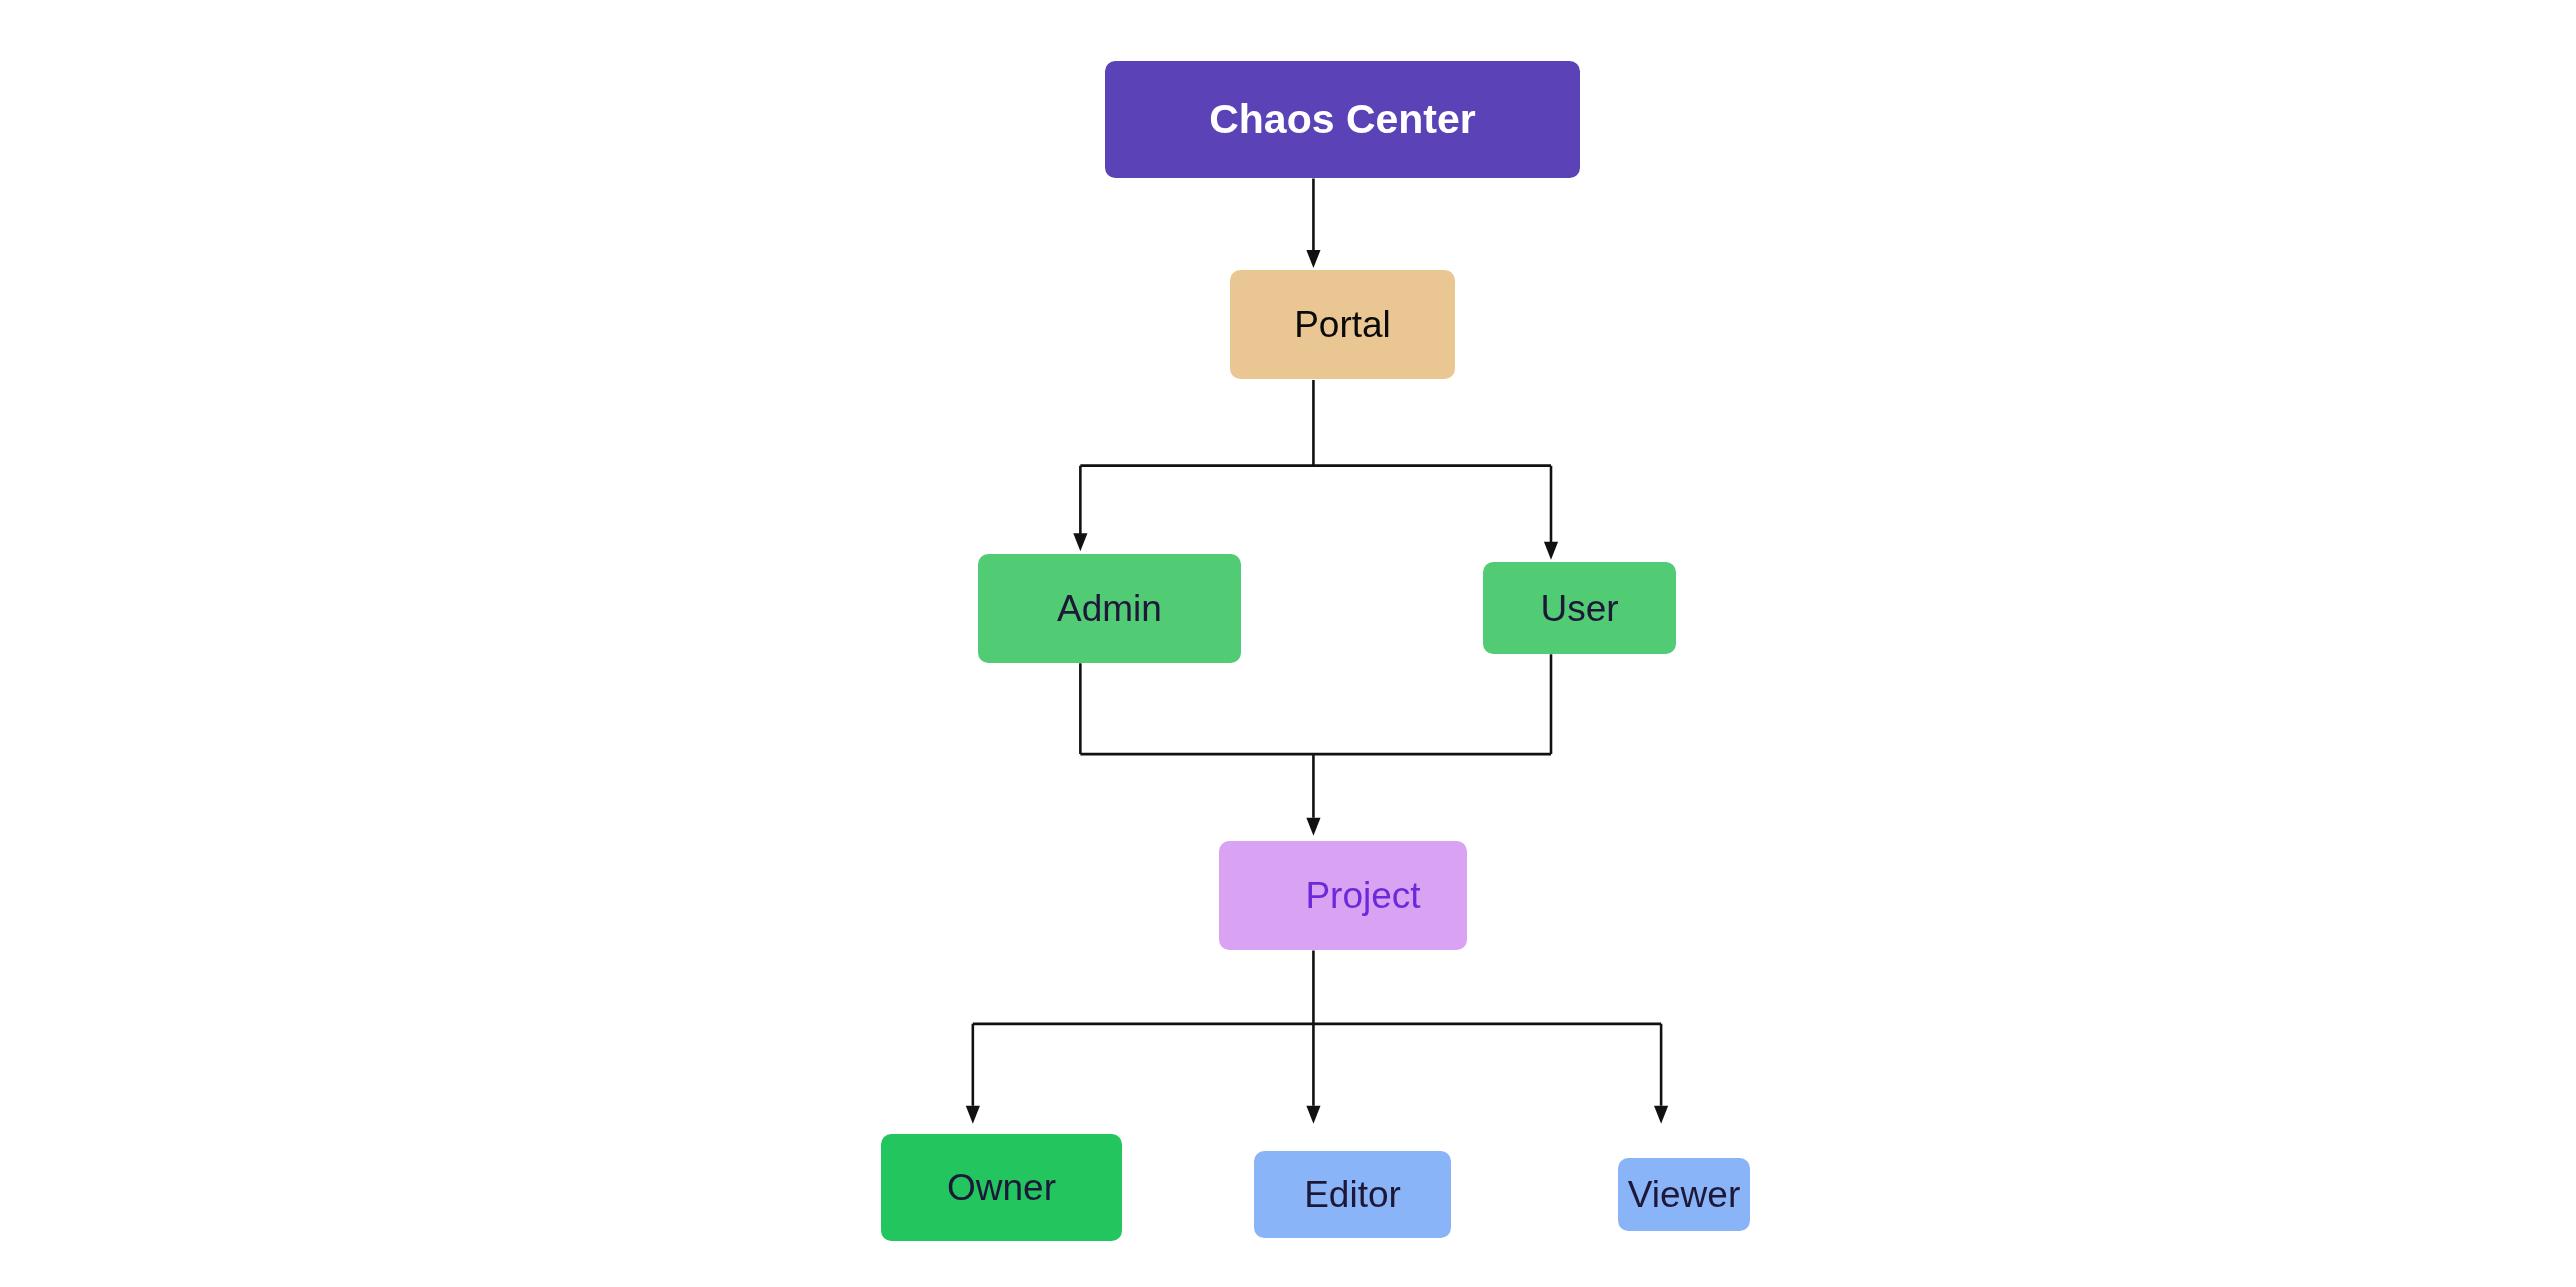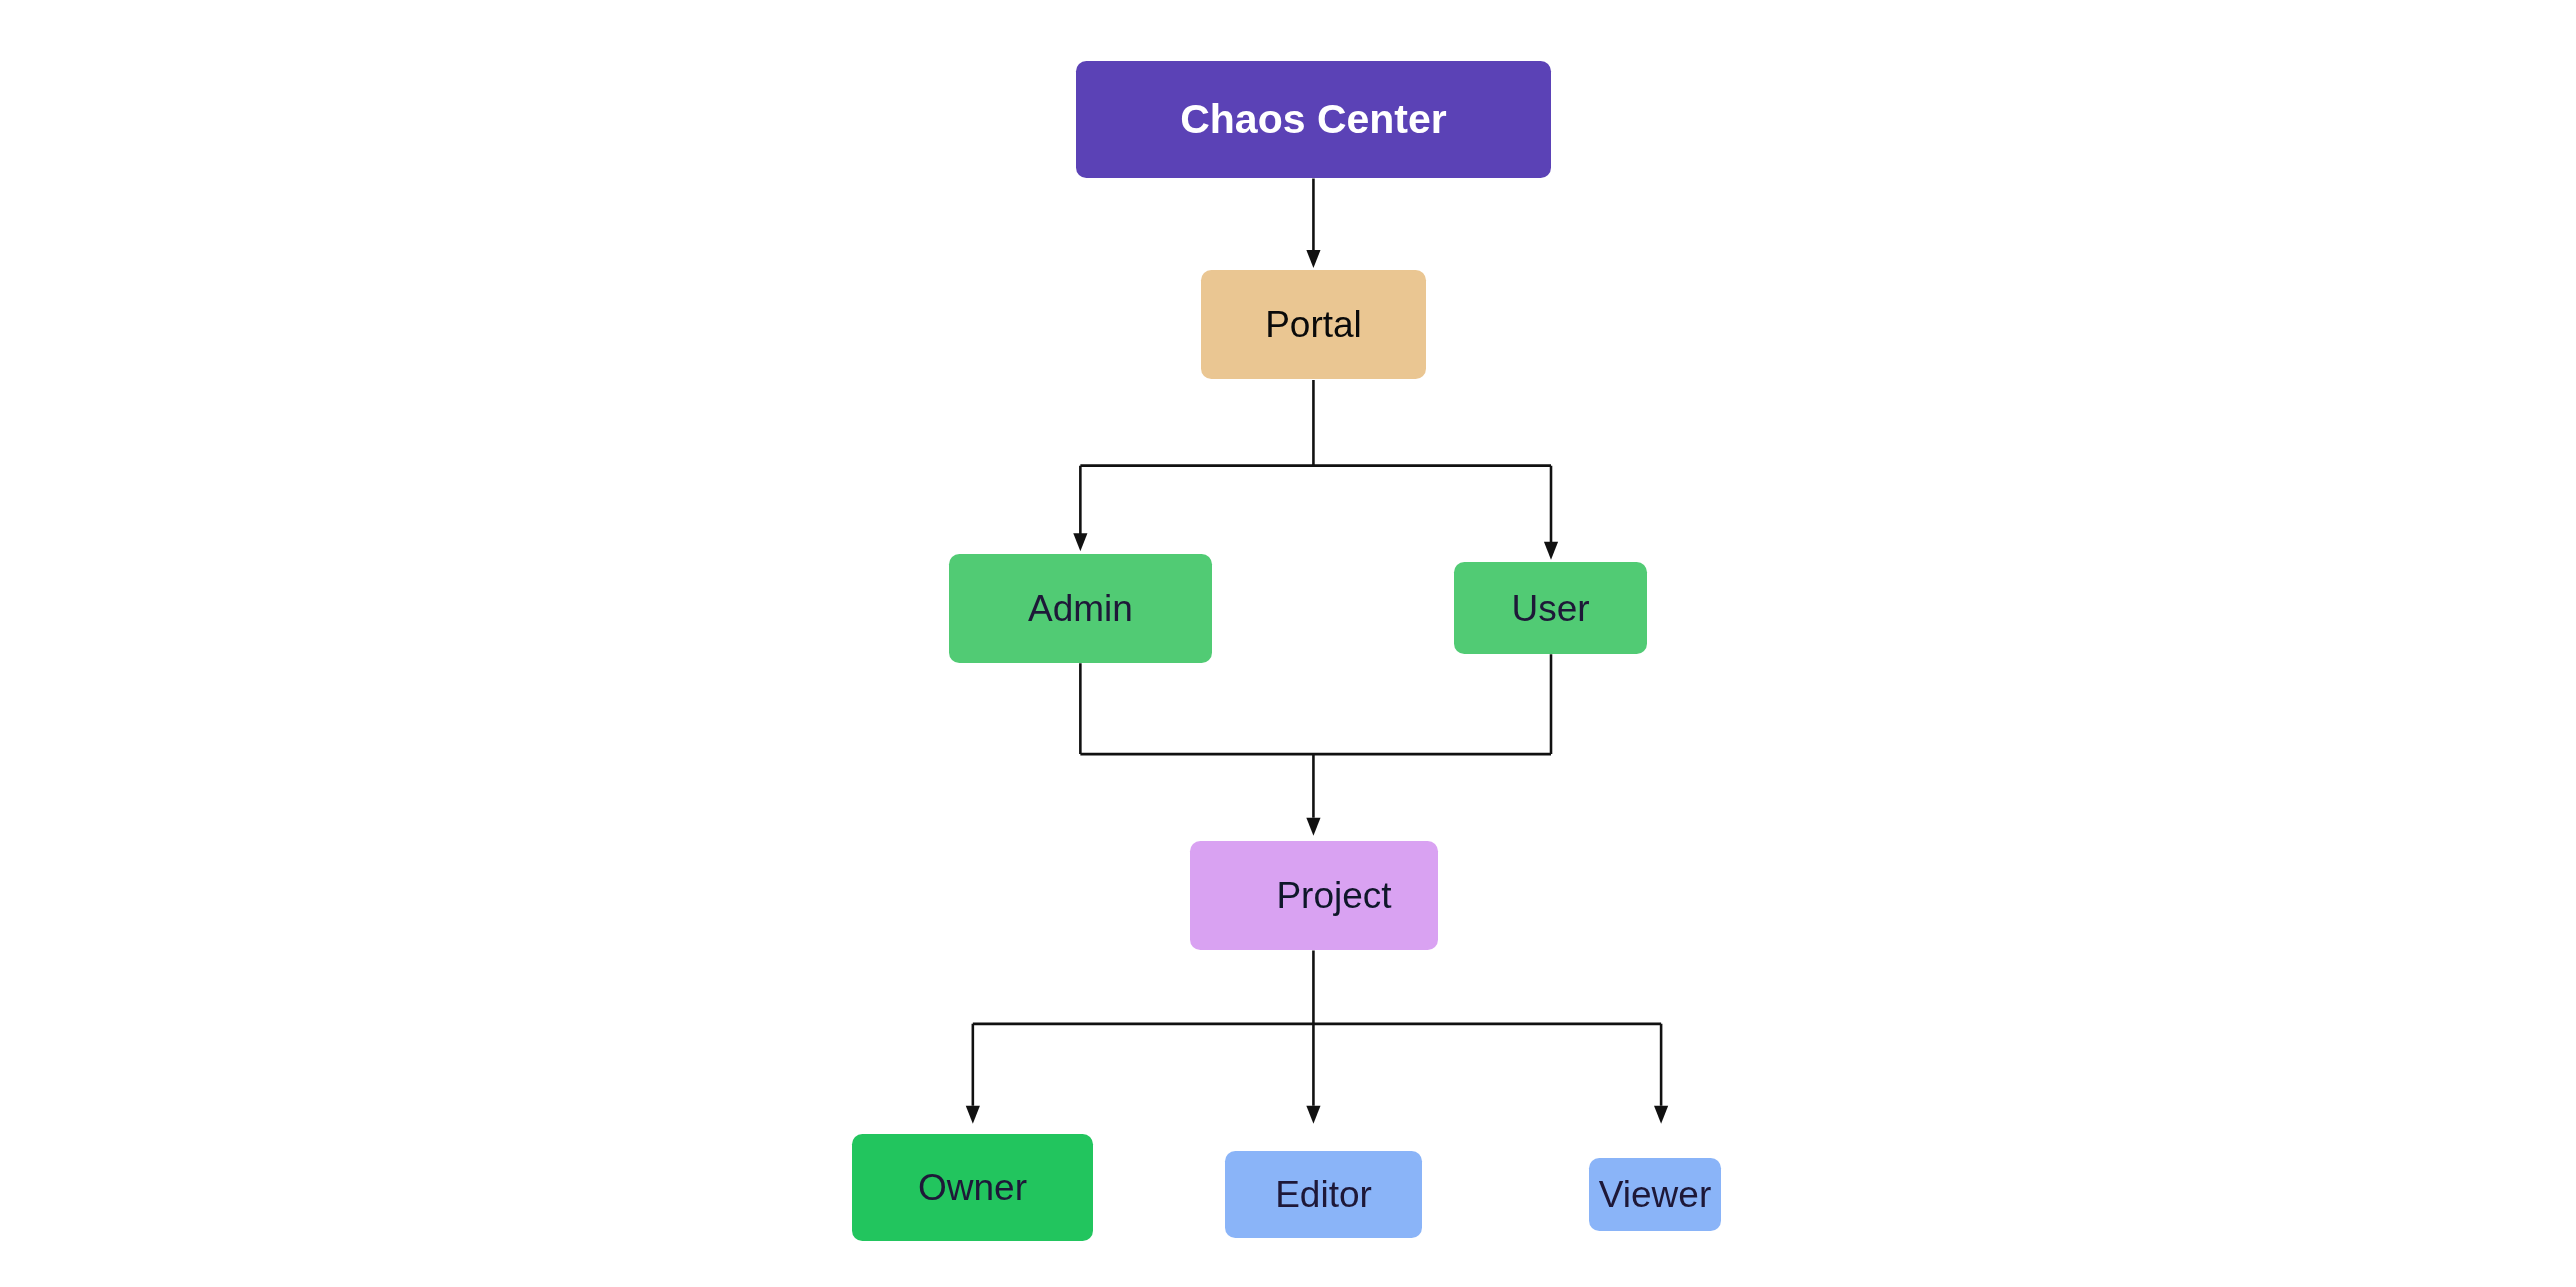--- a/index.html
+++ b/index.html
@@ -26,20 +26,21 @@
     position: absolute;
     display: flex;
     align-items: center;
     justify-content: center;
     border-radius: 10.3px;
     font-size: 37px;
     font-weight: 400;
     line-height: 1;
     white-space: nowrap;
     box-sizing: border-box;
+    margin-left: 29px;
   }
   .node.root {
     font-size: 41px;
     font-weight: 700;
   }
   
   #n-chaos   { left: 1076px; top:   61px; width: 475px; height: 117px; }
   #n-portal  { left: 1201px; top:  270px; width: 225px; height: 109px; }
   #n-admin   { left: 949px; top:  554px; width: 263px; height: 109px; }
   #n-user    { left: 1454px; top:  562px; width: 193px; height: 92px; text-align: right; }
@@ -84,21 +85,21 @@
     </div>
 
   <div class="node" id="n-portal" style="background: rgb(234, 198, 146); color: rgb(10, 10, 10);">
       <span>Portal</span>
     </div>
 
   <div class="node" id="n-user" style="background: rgb(81, 203, 116); color: rgb(30, 24, 56);">
       <span>User</span>
     </div>
 
-  <div class="node" id="n-project" style="background: rgb(217, 162, 242); color: #0f172a; padding-left: 40px;">
+  <div class="node" id="n-project" style="background: rgb(217, 162, 242); color: #6d28d9; padding-left: 40px;">
       <span>Project</span>
     </div>
 
   <div class="node" id="n-owner" style="background: #22c55e; color: rgb(30, 24, 56);">
       <span>Owner</span>
     </div>
 
   <div class="node" id="n-editor" style="background: rgb(138, 180, 248); color: rgb(30, 24, 56);">
       <span>Editor</span>
     </div>

